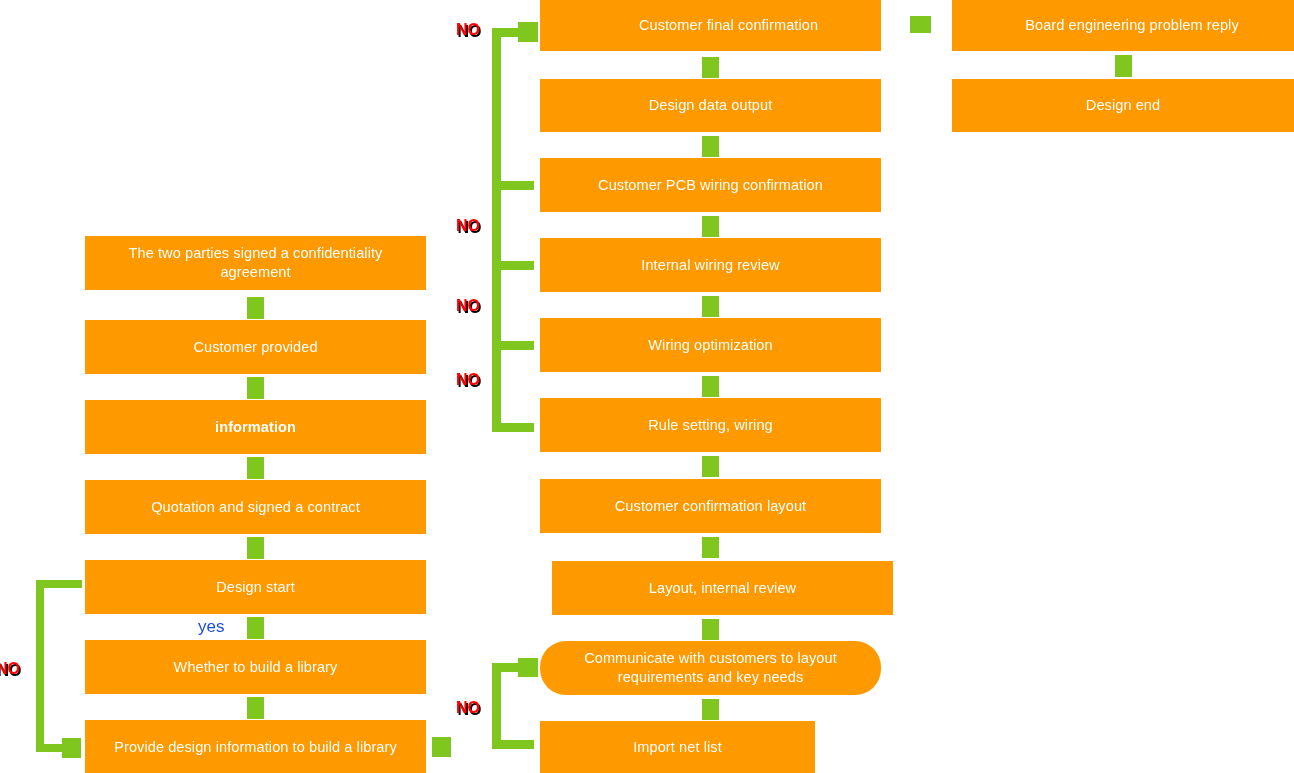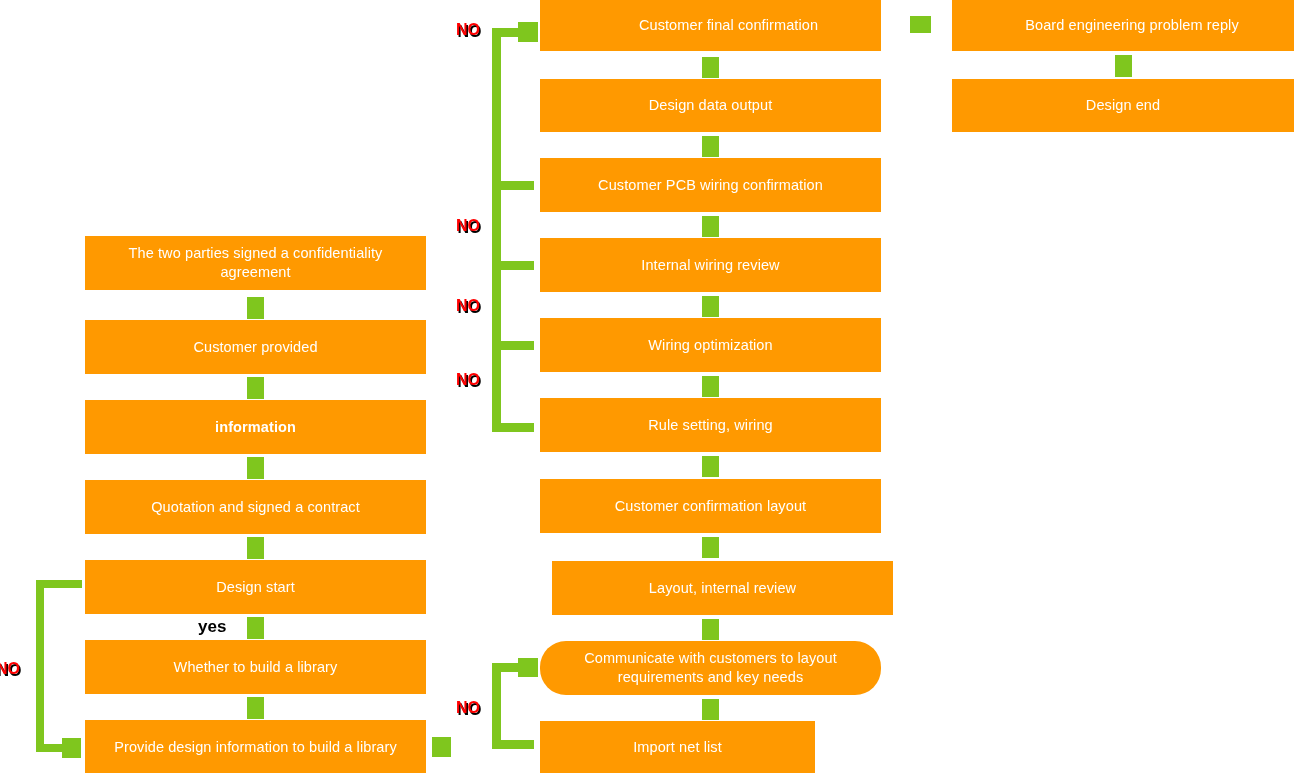--- a/index.html
+++ b/index.html
@@ -33,22 +33,22 @@
     position:absolute;
     color:#FF0000;
     font-weight:bold;
     font-size:16px;
     line-height:16px;
     text-shadow:1.5px 1.5px 0 #000000;
     white-space:nowrap;
   }
   .lbl-yes{
     position:absolute;
-    color:#000000;
-    font-weight:bold;
+    color:#1d4ed8;
+    font-weight:normal;
     font-size:17px;
     line-height:17px;
     white-space:nowrap;
   }
 </style>
 </head>
 <body>
 
 <div id="canvas">
 

